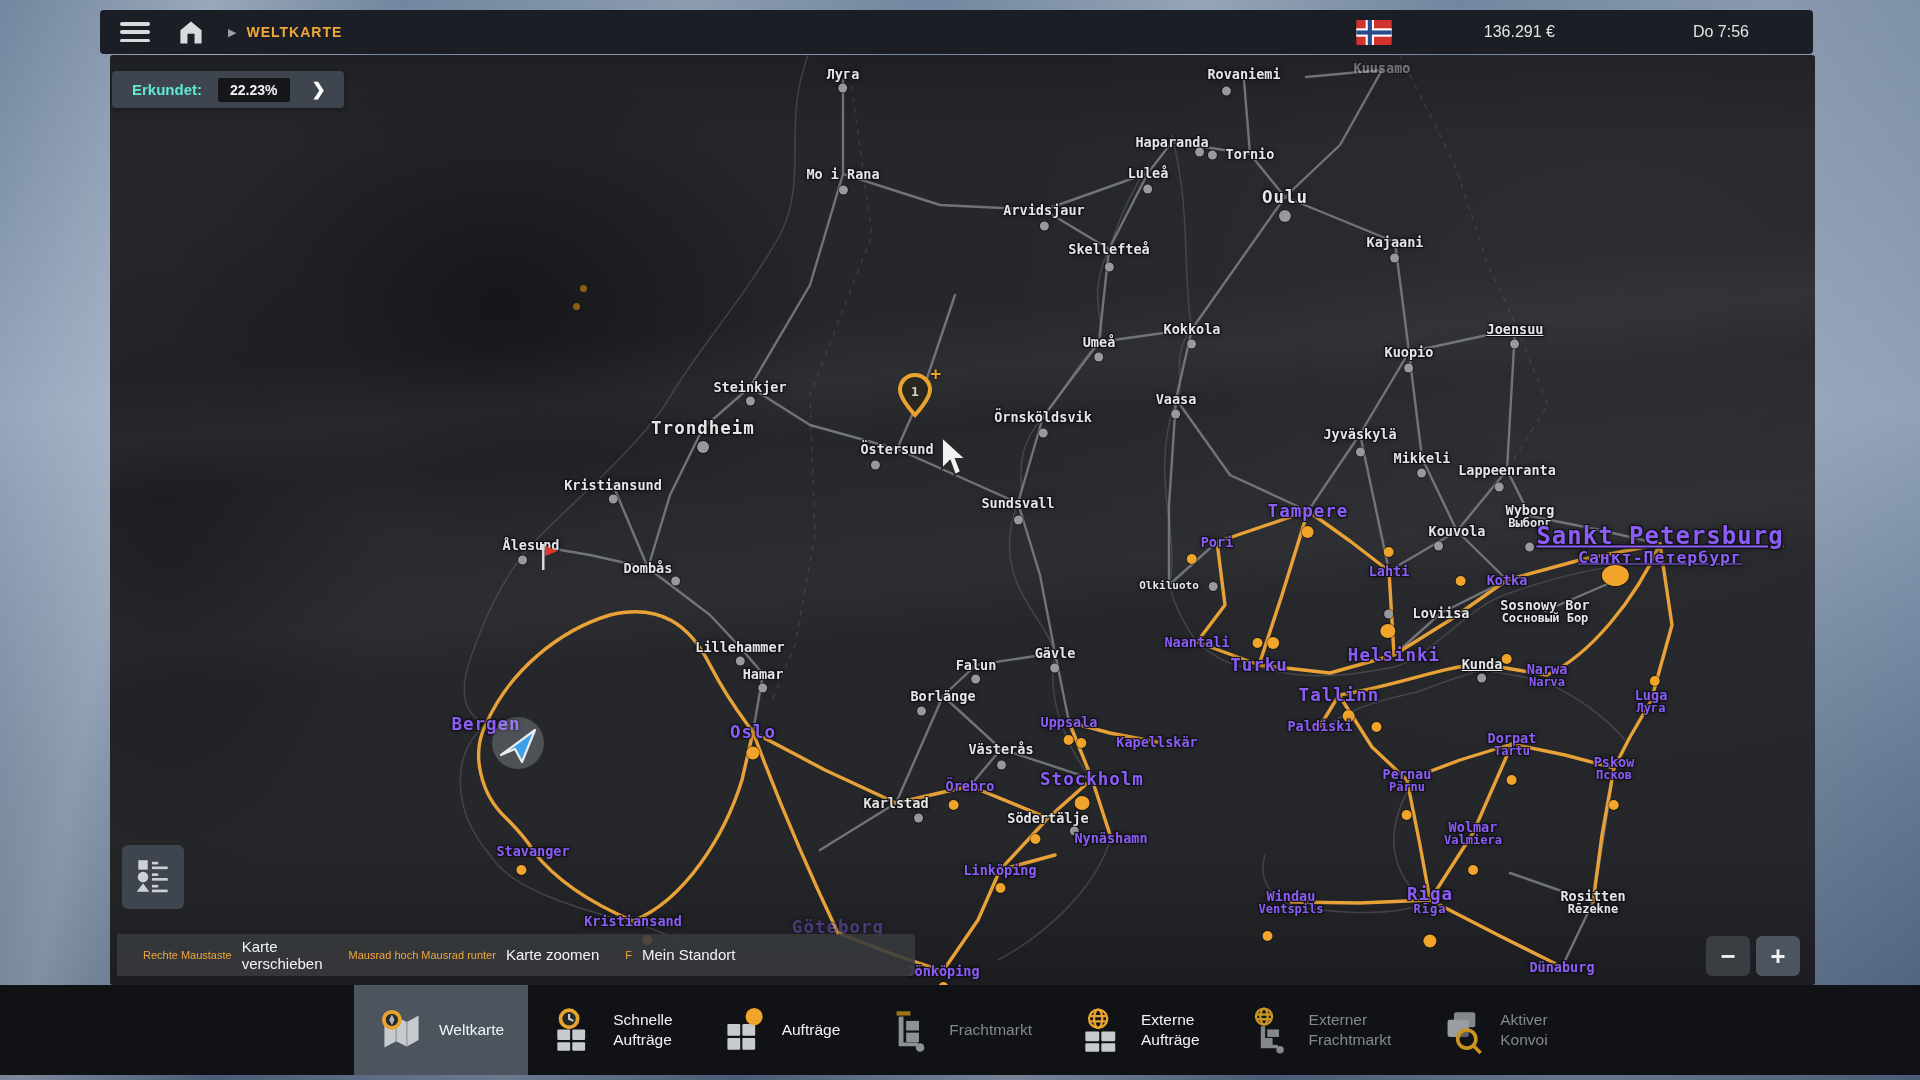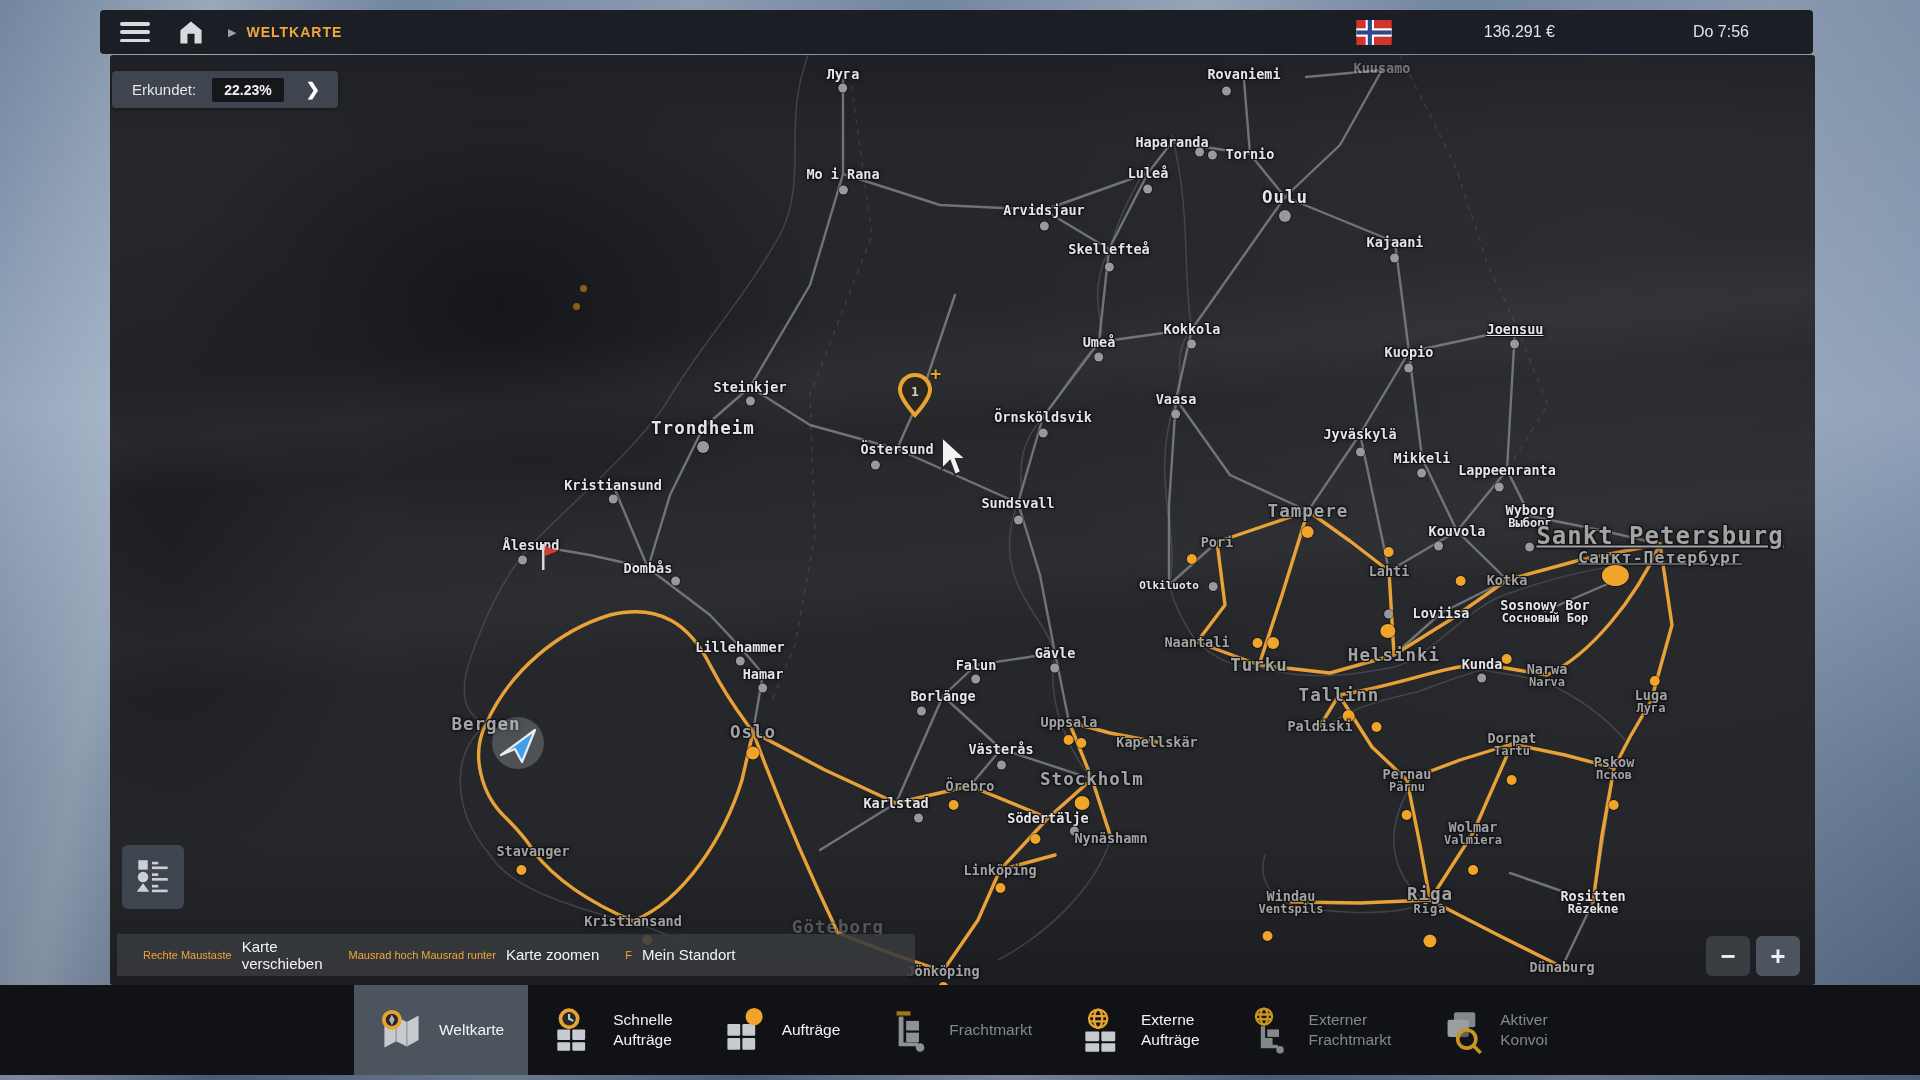--- a/index.html
+++ b/index.html
@@ -35,37 +35,37 @@
       rgba(255,255,255,.03) 55%, rgba(255,255,255,0) 60%);}
   .truck-light{position:absolute;width:7px;height:7px;border-radius:50%;background:#a96f14;opacity:.8;z-index:1;}
   .roads{position:absolute;left:0;top:0;z-index:1;}
   .city-layer{position:absolute;inset:0;z-index:3;}
   .city{position:absolute;transform:translate(-50%,-50%);font-family:"DejaVu Sans Mono",monospace;font-weight:bold;
     white-space:nowrap;text-align:center;z-index:3;cursor:pointer;
     text-shadow:-1px -1px 0 #121316,1px -1px 0 #121316,-1px 1px 0 #121316,1px 1px 0 #121316,0 0 5px rgba(0,0,0,.9);}
   .city .cname{display:block;}
   .city .sub{display:block;font-size:12px;margin-top:-2px;}
   .city.und{color:#e4e5e7;}
-  .city.disc{color:#a3a3a3;}
+  .city.disc{color:#8b5cf6;}
   .t-s{font-size:11px;}
   .t-m{font-size:13.5px;}
   .t-l{font-size:17.5px;letter-spacing:1px;}
   .t-xl{font-size:24px;letter-spacing:1px;}
   .t-xl .sub{font-size:16.5px;}
   .city.dim{opacity:.4;}
   .dot{position:absolute;border-radius:50%;}
   .city.disc .dot{background:#f0a42a;box-shadow:0 0 0 1px rgba(0,0,0,.4);}
   .city.und .dot{background:#97999d;box-shadow:0 0 0 1px rgba(0,0,0,.4);}
   .marker{position:absolute;z-index:5;transform:translate(-50%,-50%);}
   .pin-num{position:absolute;left:50%;top:13px;transform:translateX(-50%);font:bold 13px "DejaVu Sans Mono",monospace;color:#cdd0d4;}
   .pin-plus{position:absolute;right:-6px;top:-8px;font:bold 18px "DejaVu Sans Mono",monospace;color:#e8a42f;text-shadow:0 0 3px #000;}
   
   .explored{position:absolute;left:2px;top:16px;height:37px;background:#3e454f;border-radius:4px;display:flex;align-items:center;
     padding:0 10px 0 20px;z-index:10;box-shadow:0 1px 4px rgba(0,0,0,.35);}
-  .explored-label{color:#e5e5e5;font-size:15px;}
+  .explored-label{color:#5eead4;font-size:15px;font-weight:bold;}
   .explored-value{margin-left:16px;background:#15171b;color:#f2f3f4;font-size:14px;font-weight:bold;padding:4px 12px;border-radius:2px;}
   .explored-chev{margin-left:14px;color:#fff;font-size:17px;font-weight:bold;padding:0 8px;cursor:pointer;}
   .route-panel{position:absolute;left:1338px;top:17px;width:355px;background:rgba(40,42,47,.95);border-radius:3px;
     padding:10px 16px;z-index:10;box-sizing:border-box;}
   .route-row{display:flex;justify-content:space-between;color:#d9dbde;font-size:14.5px;line-height:21px;}
   .route-row .route-value{color:#f1f2f3;}
   .legend-btn{position:absolute;left:12px;top:790px;width:62px;height:64px;background:#3e454e;border-radius:6px;
     display:flex;align-items:center;justify-content:center;z-index:10;cursor:pointer;}
   .hints{position:absolute;left:7px;top:879px;width:798px;height:42px;background:rgba(56,58,62,.88);border-radius:0 4px 4px 0;
     display:flex;align-items:center;z-index:9;padding-left:26px;box-sizing:border-box;}
@@ -289,21 +289,21 @@
           <span class="dot" style="width: 9px; height: 9px; left: calc(50% + 28px); top: calc(50% + 13px); transform: translate(-50%, -50%);"></span>
         </div>
         <div class="city und t-m" style="left: 1331px; top: 558px;">
           <span class="cname">Loviisa</span>
           <span class="dot" style="width: 9px; height: 9px; left: calc(50% - 52px); top: calc(50% + 1px); transform: translate(-50%, -50%);"></span>
         </div>
         <div class="city und t-m" style="left: 1435px; top: 556px;">
           <span class="cname">Sosnowy Bor</span>
           <span class="sub">Сосновый Бор</span>
         </div>
-        <div class="city und t-m" style="left: 1372px; top: 609px;">
+        <div class="city und t-m" style="left: 1372px; top: 609px; text-decoration: underline;">
           <span class="cname">Kunda</span>
           <span class="dot" style="width: 9px; height: 9px; left: calc(50% + 0px); top: calc(50% + 14px); transform: translate(-50%, -50%);"></span>
         </div>
         <div class="city und t-m" style="left: 630px; top: 592px;">
           <span class="cname">Lillehammer</span>
           <span class="dot" style="width: 9px; height: 9px; left: calc(50% + 0px); top: calc(50% + 14px); transform: translate(-50%, -50%);"></span>
         </div>
         <div class="city und t-m" style="left: 653px; top: 619px;">
           <span class="cname">Hamar</span>
           <span class="dot" style="width: 9px; height: 9px; left: calc(50% + 0px); top: calc(50% + 14px); transform: translate(-50%, -50%);"></span>

